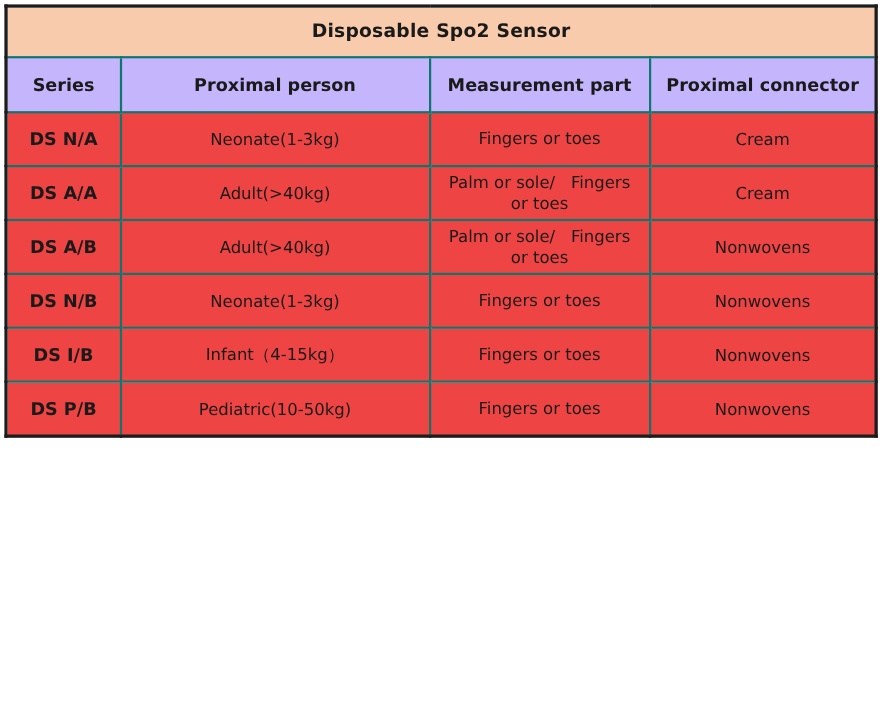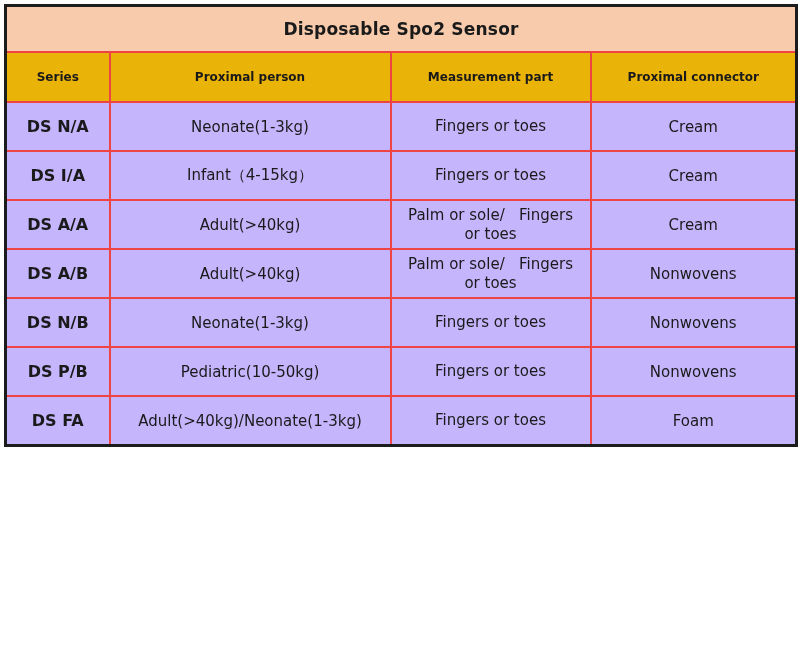--- a/index.html
+++ b/index.html
@@ -21,43 +21,43 @@
     padding: 4px 4px 0 4px;
     background: #ffffff;
   }
   table.sensor-table {
     border-collapse: collapse;
     table-layout: fixed;
     width: 791px;
     border: 3px solid #1c1c1c;
   }
   .sensor-table th, .sensor-table td {
-    border: 2px solid #ef4444;
+    border: 2px solid #0f766e;
     text-align: center;
     vertical-align: middle;
     padding: 2px 4px;
     overflow: hidden;
   }
   .sensor-table th.title-cell {
     background: #f8cbad;
     height: 40px;
     font-size: 17px;
     font-weight: bold;
     letter-spacing: 0.2px;
   }
   .sensor-table tr.colhead-row th {
-    background: #eab308;
+    background: #c4b5fd;
     height: 44px;
-    font-size: 12px;
+    font-size: 16px;
     font-weight: bold;
   }
   .sensor-table tbody td {
     height: 43px;
     font-size: 15px;
-    background: #c4b5fd;
+    background: #ef4444;
   }
   .sensor-table tbody td.series-cell {
     font-weight: bold;
     font-size: 16px;
   }
   .sensor-table tbody td.part-cell {
     white-space: pre-wrap;
     line-height: 1.25;
   }
 </style>
@@ -84,52 +84,46 @@
       </tr>
     </thead>
     <tbody>
       <tr>
         <td class="series-cell">DS N/A</td>
         <td class="person-cell">Neonate(1-3kg)</td>
         <td class="part-cell">Fingers or toes</td>
         <td class="conn-cell">Cream</td>
       </tr>
       <tr>
-        <td class="series-cell">DS I/A</td>
-        <td class="person-cell">Infant（4-15kg）</td>
-        <td class="part-cell">Fingers or toes</td>
-        <td class="conn-cell">Cream</td>
-      </tr>
-      <tr>
         <td class="series-cell">DS A/A</td>
         <td class="person-cell">Adult(&gt;40kg)</td>
         <td class="part-cell">Palm or sole/   Fingers
 or toes</td>
         <td class="conn-cell">Cream</td>
       </tr>
       <tr>
         <td class="series-cell">DS A/B</td>
         <td class="person-cell">Adult(&gt;40kg)</td>
         <td class="part-cell">Palm or sole/   Fingers
 or toes</td>
         <td class="conn-cell">Nonwovens</td>
       </tr>
       <tr>
         <td class="series-cell">DS N/B</td>
         <td class="person-cell">Neonate(1-3kg)</td>
         <td class="part-cell">Fingers or toes</td>
         <td class="conn-cell">Nonwovens</td>
       </tr>
       <tr>
+        <td class="series-cell">DS I/B</td>
+        <td class="person-cell">Infant（4-15kg）</td>
+        <td class="part-cell">Fingers or toes</td>
+        <td class="conn-cell">Nonwovens</td>
+      </tr>
+      <tr>
         <td class="series-cell">DS P/B</td>
         <td class="person-cell">Pediatric(10-50kg)</td>
         <td class="part-cell">Fingers or toes</td>
         <td class="conn-cell">Nonwovens</td>
-      </tr>
-      <tr>
-        <td class="series-cell">DS FA</td>
-        <td class="person-cell">Adult(&gt;40kg)/Neonate(1-3kg)</td>
-        <td class="part-cell">Fingers or toes</td>
-        <td class="conn-cell">Foam</td>
       </tr>
     </tbody>
   </table>
 </div>
 
 </body></html>

